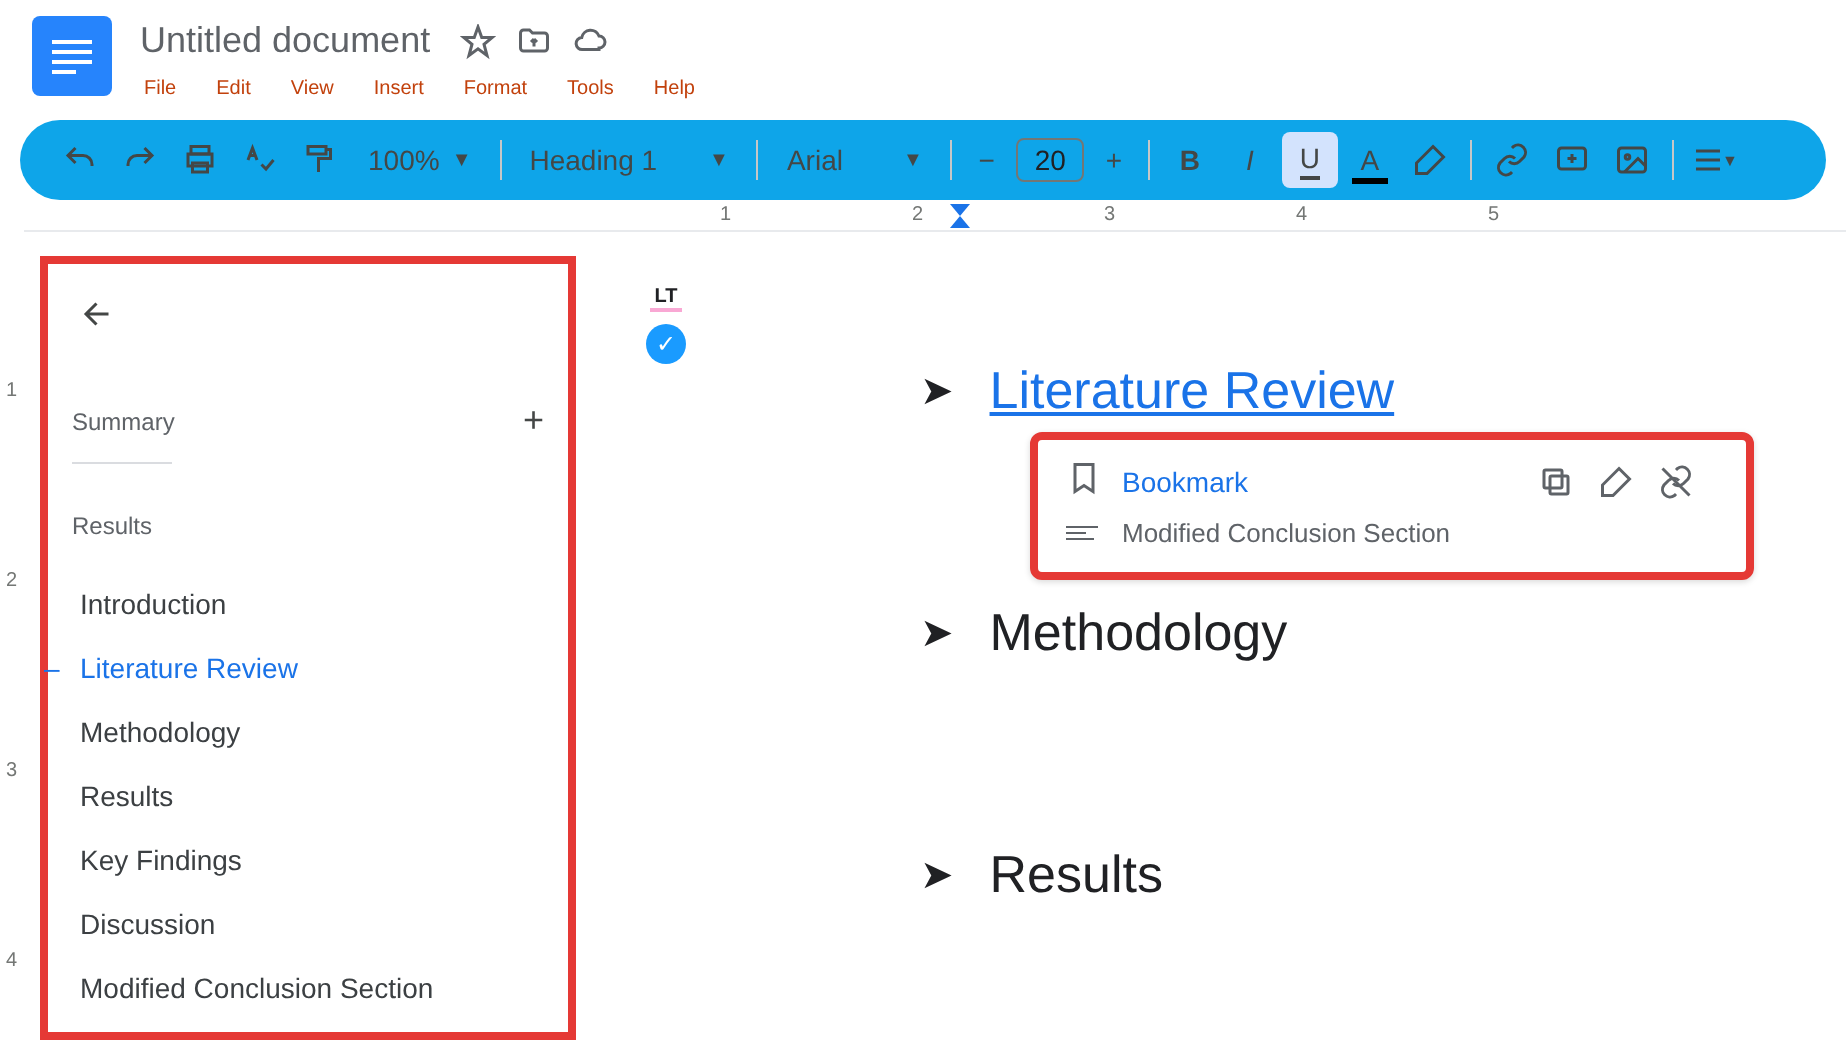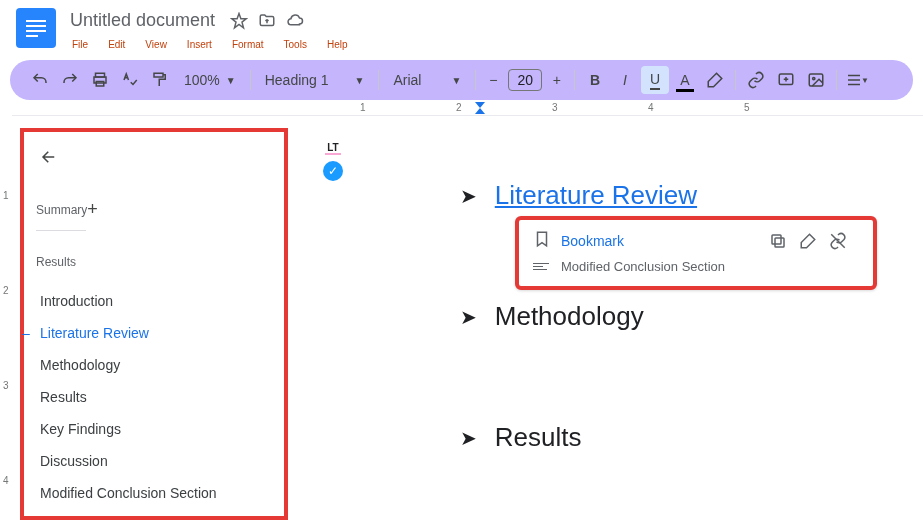--- a/index.html
+++ b/index.html
@@ -12,21 +12,21 @@
 .logo-lines div { height: 2px; background: #fff; margin: 3px 0; }
 .logo-lines div:last-child { width: 12px; }
 .header-content { flex: 1; }
 .title-row { display: flex; align-items: center; gap: 8px; }
 .doc-title { font-size: 18px; color: #5f6368; padding: 2px 6px; }
 .title-icon { width: 20px; height: 20px; display: flex; align-items: center; justify-content: center; color: #5f6368; cursor: pointer; }
 .menu-row { display: flex; gap: 4px; margin-top: 2px; }
 .menu-item { padding: 4px 8px; font-size: 10px; color: #c2410c; cursor: pointer; border-radius: 4px; text-align: center; }
 
 
-.toolbar { display: flex; align-items: center; gap: 2px; padding: 6px 16px; margin: 6px 10px 0 10px; background: #c4b5fd; border-radius: 24px; }
+.toolbar { display: flex; align-items: center; gap: 2px; padding: 6px 16px; margin: 6px 10px 0 10px; background: #0ea5e9; border-radius: 24px; }
 .tb-btn { width: 28px; height: 28px; display: flex; align-items: center; justify-content: center; color: #444746; cursor: pointer; border-radius: 4px; }
 .tb-sep { width: 1px; height: 20px; background: #c7c7c7; margin: 0 4px; }
 .tb-select { display: flex; align-items: center; gap: 6px; padding: 4px 8px; color: #444746; cursor: pointer; font-size: 14px; }
 .tb-select .chev { font-size: 10px; color: #444746; }
 .fontsize { display: flex; align-items: center; gap: 4px; }
 .fontsize .box { border: 1px solid #747775; border-radius: 4px; padding: 2px 8px; font-size: 14px; min-width: 30px; text-align: center; }
 .sign { width: 22px; height: 22px; display: flex; align-items: center; justify-content: center; color: #444746; cursor: pointer; }
 .underline-btn { border-bottom: 2px solid #444746; padding-bottom: 1px; font-weight: normal; }
 .u-active { background: #d3e3fd; border-radius: 4px; }
 .text-color { position: relative; }
@@ -38,21 +38,21 @@
 .ruler .indent { position: absolute; top: 8px; left: 463px; width: 10px; height: 6px; background: #1a73e8; clip-path: polygon(0 100%, 100% 100%, 50% 0); }
 .ruler .indent2 { position: absolute; top: 2px; left: 463px; width: 10px; height: 6px; background: #1a73e8; clip-path: polygon(0 0, 100% 0, 50% 100%); }
 
 
 .vruler { position: absolute; left: 0; top: 130px; width: 14px; height: 400px; font-size: 10px; color: #747775; }
 .vruler .vt { position: absolute; left: 3px; }
 
 
 .outline-panel { position: absolute; left: 20px; top: 128px; width: 268px; height: 392px; border: 4px solid #e53935; background: #fff; padding: 12px 12px; }
 .back-arrow { font-size: 20px; color: #444746; cursor: pointer; padding: 4px; }
-.summary-row { display: flex; align-items: center; margin-top: 24px; font-size: 12px; color: #5f6368; }
+.summary-row { display: flex; justify-content: space-between; align-items: center; margin-top: 24px; font-size: 12px; color: #5f6368; }
 .summary-row .plus { font-size: 18px; color: #444746; cursor: pointer; }
 .outline-hr { border: none; border-top: 1px solid #dadce0; margin: 10px 0 0 0; width: 50px; }
 .outline-label { font-size: 12px; color: #5f6368; margin-top: 24px; }
 .outline-items { margin-top: 16px; }
 .outline-item { padding: 8px 0 8px 4px; font-size: 14px; color: #3c4043; cursor: pointer; position: relative; }
 .outline-item.active { color: #1a73e8; }
 .outline-item.active::before { content: '–'; position: absolute; left: -14px; color: #1a73e8; }
 
 
 .lt-badge { position: absolute; left: 318px; top: 138px; width: 30px; text-align: center; }

